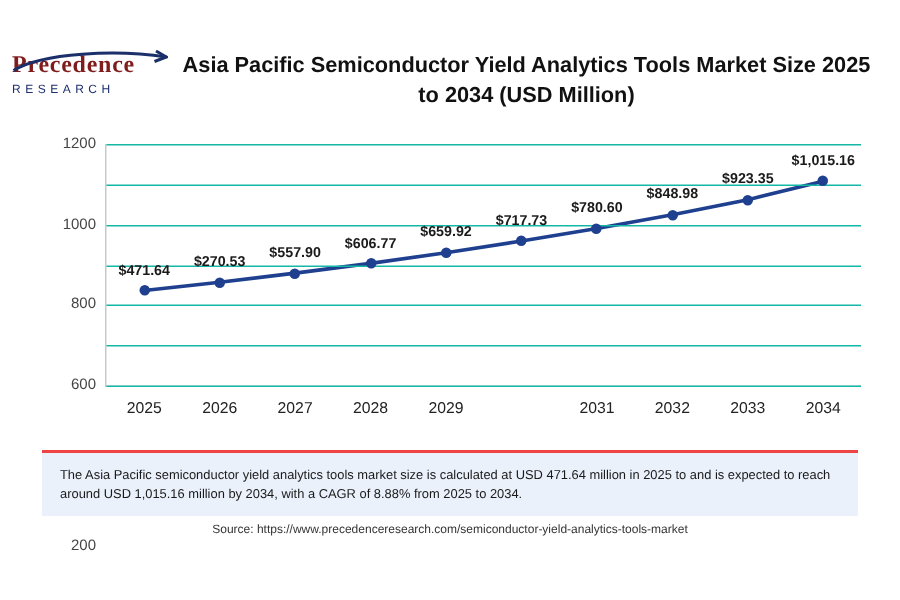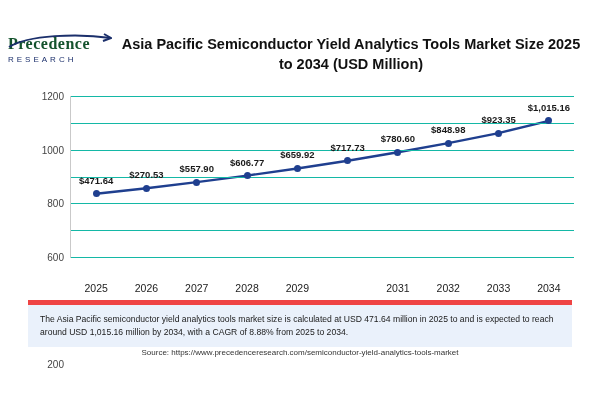--- a/index.html
+++ b/index.html
@@ -24,21 +24,21 @@
     position: absolute;
     left: 8px;
     top: 36px;
     width: 108px;
     height: 42px;
   }
   .logo-word {
     font-size: 16px;
     font-weight: bold;
     letter-spacing: 0.5px;
-    color: #14532d;
+    color: #7f1d1d;
     line-height: 16px;
     font-family: "Liberation Serif", serif;
   }
   .logo-sub {
     font-size: 8px;
     letter-spacing: 3px;
     color: #1b2f6b;
     margin-top: 3px;
     font-family: "Liberation Sans", sans-serif;
   }
@@ -92,21 +92,21 @@
     transform: translateY(-50%);
     padding-right: 7px;
     font-size: 10px;
     color: #444;
     white-space: nowrap;
   }
   .xtick {
     position: absolute;
     top: 100%;
     transform: translateX(-50%);
-    padding-top: 25px;
+    padding-top: 9px;
     font-size: 10.5px;
     color: #222;
     white-space: nowrap;
   }
   .dot {
     position: absolute;
     width: 7px;
     height: 7px;
     margin-left: -3.5px;
     margin-top: -3.5px;
@@ -129,21 +129,21 @@
     height: 100%;
     overflow: visible;
   }
   
   .note {
     position: absolute;
     left: 28px;
     top: 300px;
     width: 544px;
     background: #eaf1fb;
-    border-top: 5px solid #ef4444;
+    border-top: 2px solid #ef4444;
     padding: 8px 12px 9px 12px;
     box-sizing: border-box;
     font-size: 8.6px;
     line-height: 12.5px;
     color: #1a1a1a;
   }
   .source {
     position: absolute;
     left: 0;
     right: 0;

